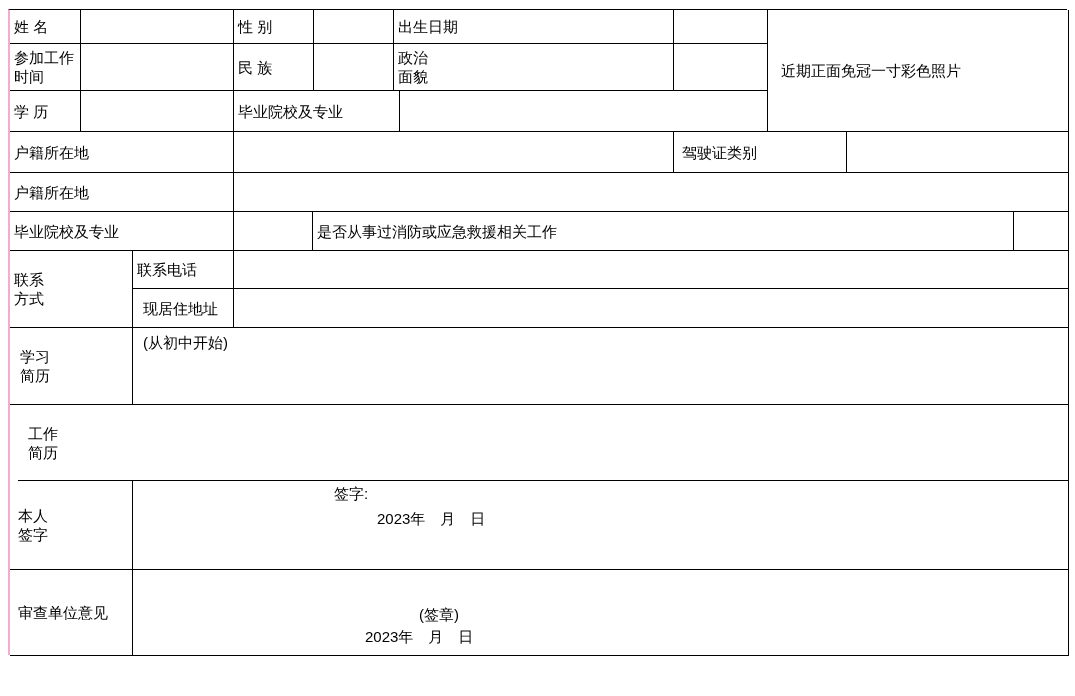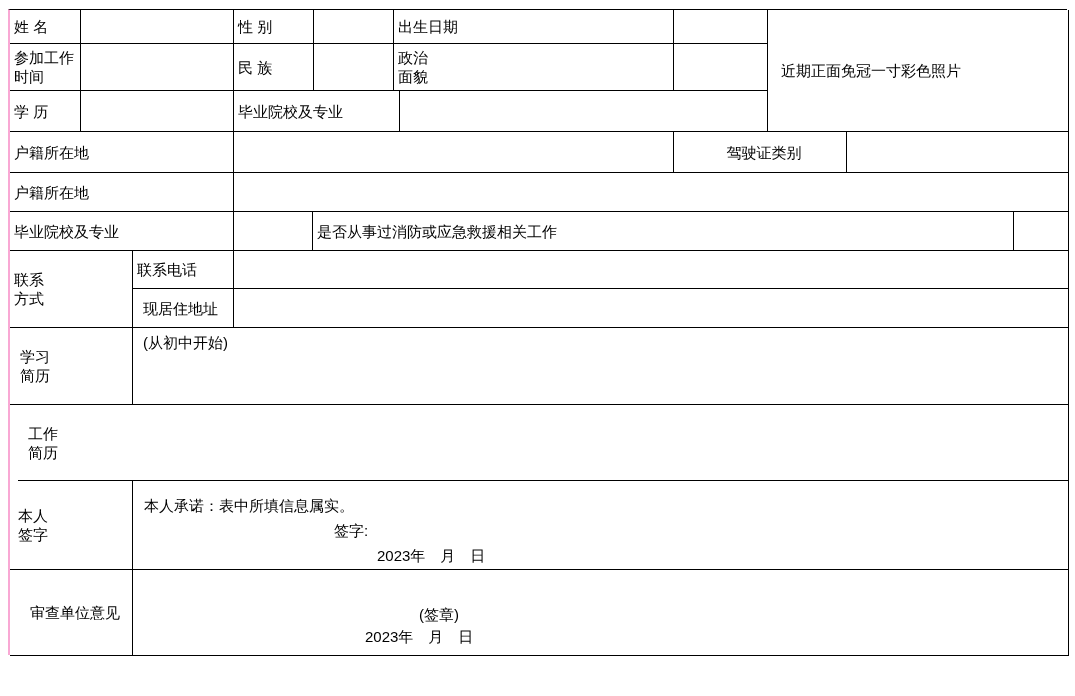--- a/index.html
+++ b/index.html
@@ -47,21 +47,21 @@
     display: block;
     padding-left: 0;
   }
   .sign-line1 { padding-left: 11px; padding-top: 12px; line-height: 25px; }
   .sign-line2 { padding-left: 201px; line-height: 25px; }
   .sign-line3 { padding-left: 244px; line-height: 26px; }
   .review-line1 { padding-left: 286px; padding-top: 34px; line-height: 22px; }
   .review-line2 { padding-left: 232px; line-height: 22px; }
   .photo-cell { padding-left: 13px; }
   .pad10 { padding-left: 10px; }
-  .pad8 { padding-left: 8px; justify-content: center; }
+  .pad8 { padding-left: 8px; }
   .lbl { display: block; }
 </style>
 </head>
 <body>
 
 <div class="page">
   <div class="form-table">
 
     <div class="cell" style="left:0;top:0;width:71px;height:34px;">
         <span>姓 名</span>
@@ -151,21 +151,20 @@
       <span class="lbl">工作</span>
       <span class="lbl">简历</span>
     </div>
     <div class="cell" style="left:123px;top:395px;width:936px;height:76px;"></div>
 
     <div class="cell two-line pad8" style="left:0;top:471px;width:123px;height:89px;">
       <span class="lbl">本人</span>
       <span class="lbl">签字</span>
     </div>
     <div class="cell block" style="left:123px;top:471px;width:936px;height:89px;">
-      <div class="sign-line1">本人承诺：表中所填信息属实。</div>
       <div class="sign-line2">签字:</div>
       <div class="sign-line3">2023年　月　日</div>
     </div>
 
     <div class="cell pad8" style="left:0;top:560px;width:123px;height:86px;">
         <span>审查单位意见</span>
       </div>
     <div class="cell block" style="left:123px;top:560px;width:936px;height:86px;">
       <div class="review-line1">(签章)</div>
       <div class="review-line2">2023年　月　日</div>

